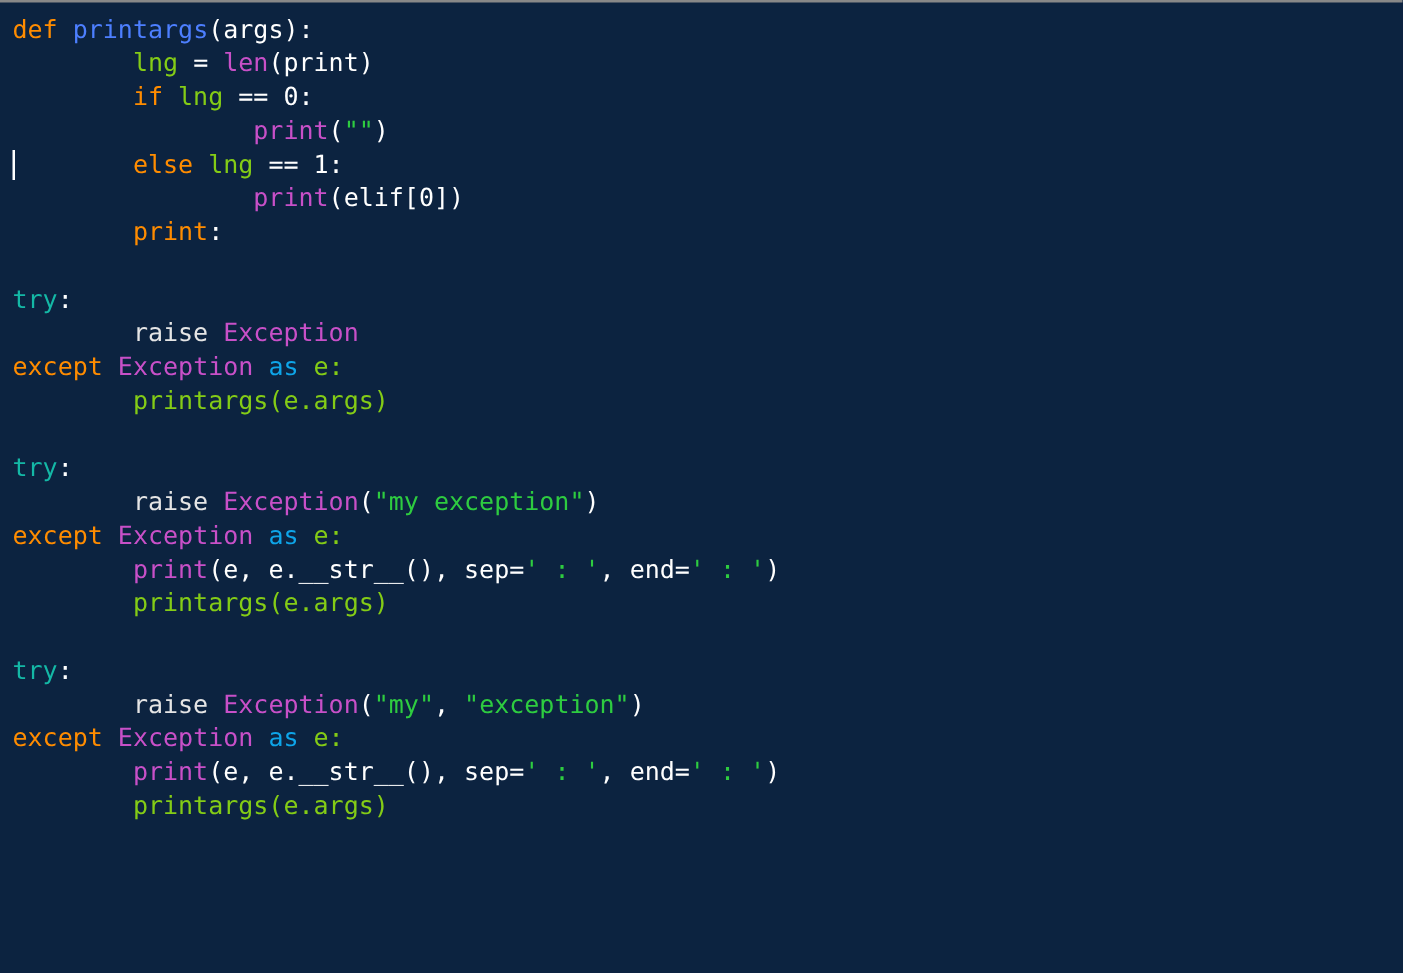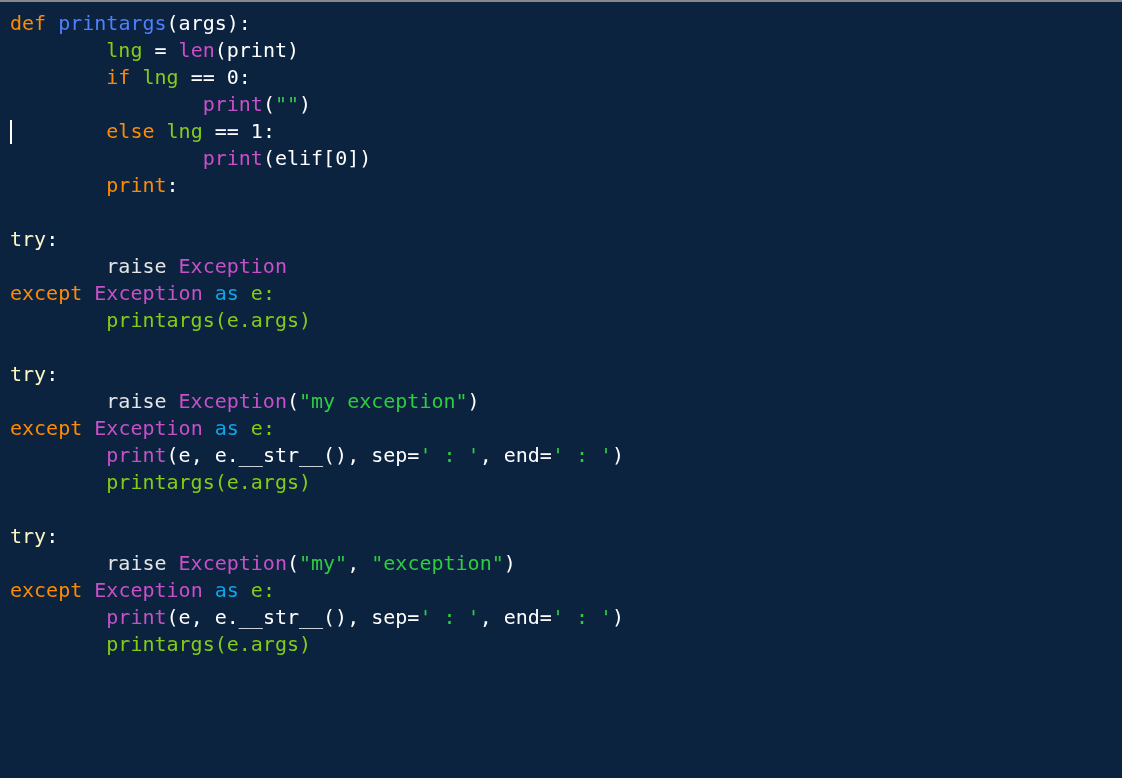--- a/index.html
+++ b/index.html
@@ -17,21 +17,21 @@
       color: #ffffff;
       padding: 8px 10px;
       position: relative;
       border-top: 2px solid #888;
     }
     .line {
       white-space: pre;
       height: 27px;
     }
     .kw-def { color: #ff8c00; }
-    .kw-try { color: #fef9c3; }
+    .kw-try { color: #14b8a6; }
     .kw-except { color: #ff8c00; }
     .kw-as { color: #0ea5e9; }
     .kw-raise { color: #e5e5e5; }
     .kw-if { color: #ff8c00; }
     .kw-elif { color: #ff8c00; }
     .kw-else { color: #ff8c00; }
     .funcname { color: #4d7fff; }
     .builtin { color: #c850c8; }
     .string { color: #2ecc40; }
     .number { color: #ffffff; }

